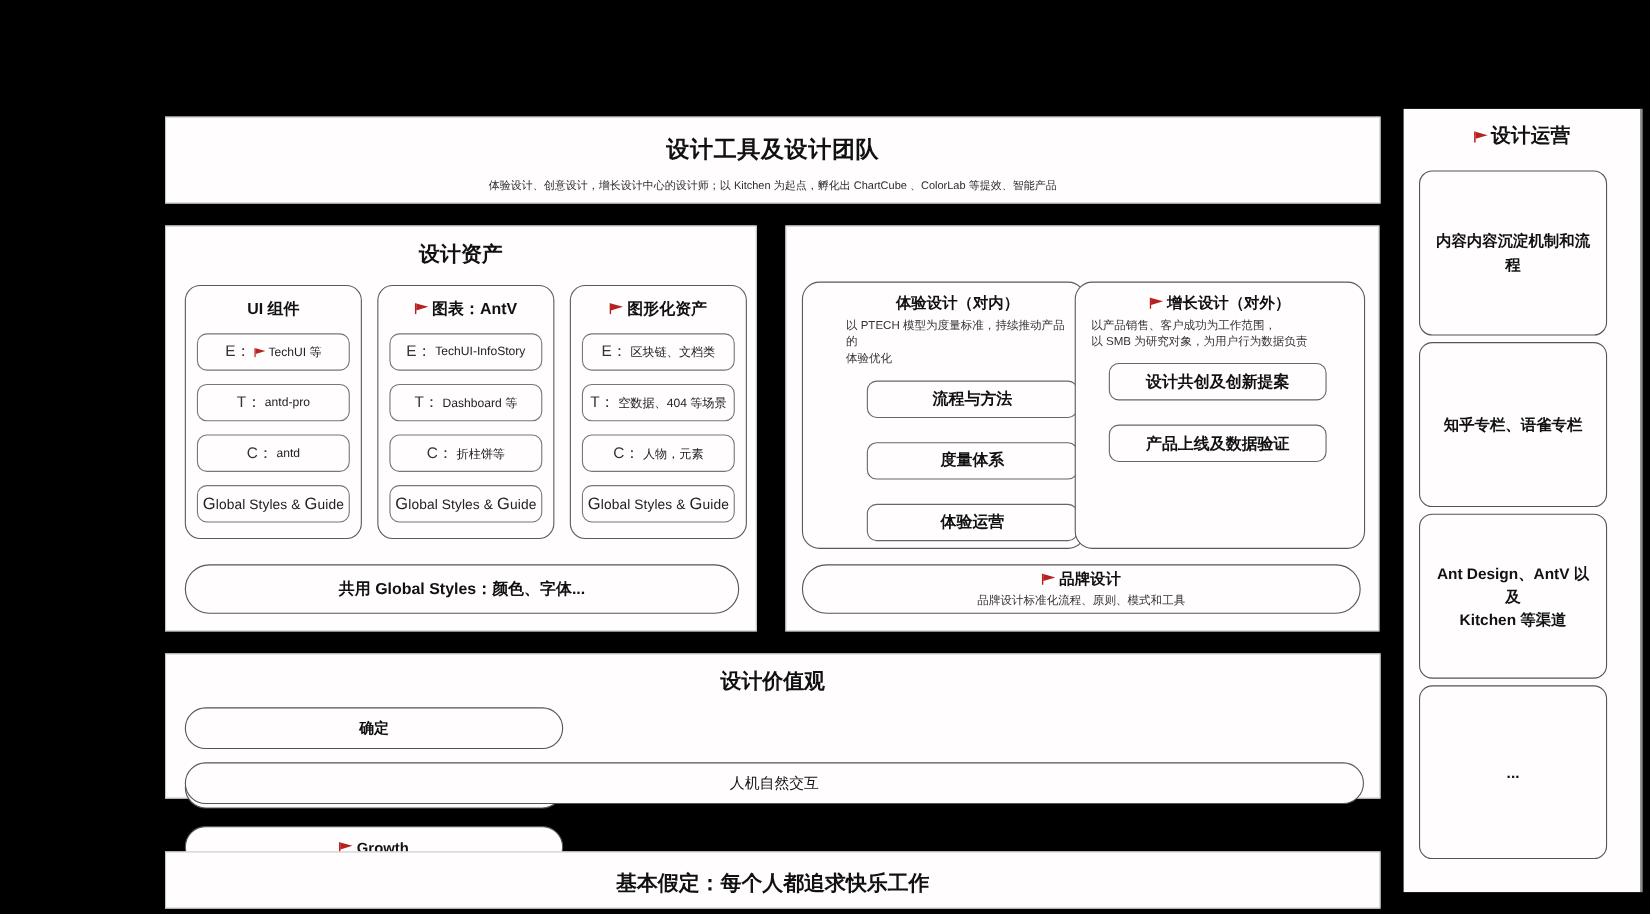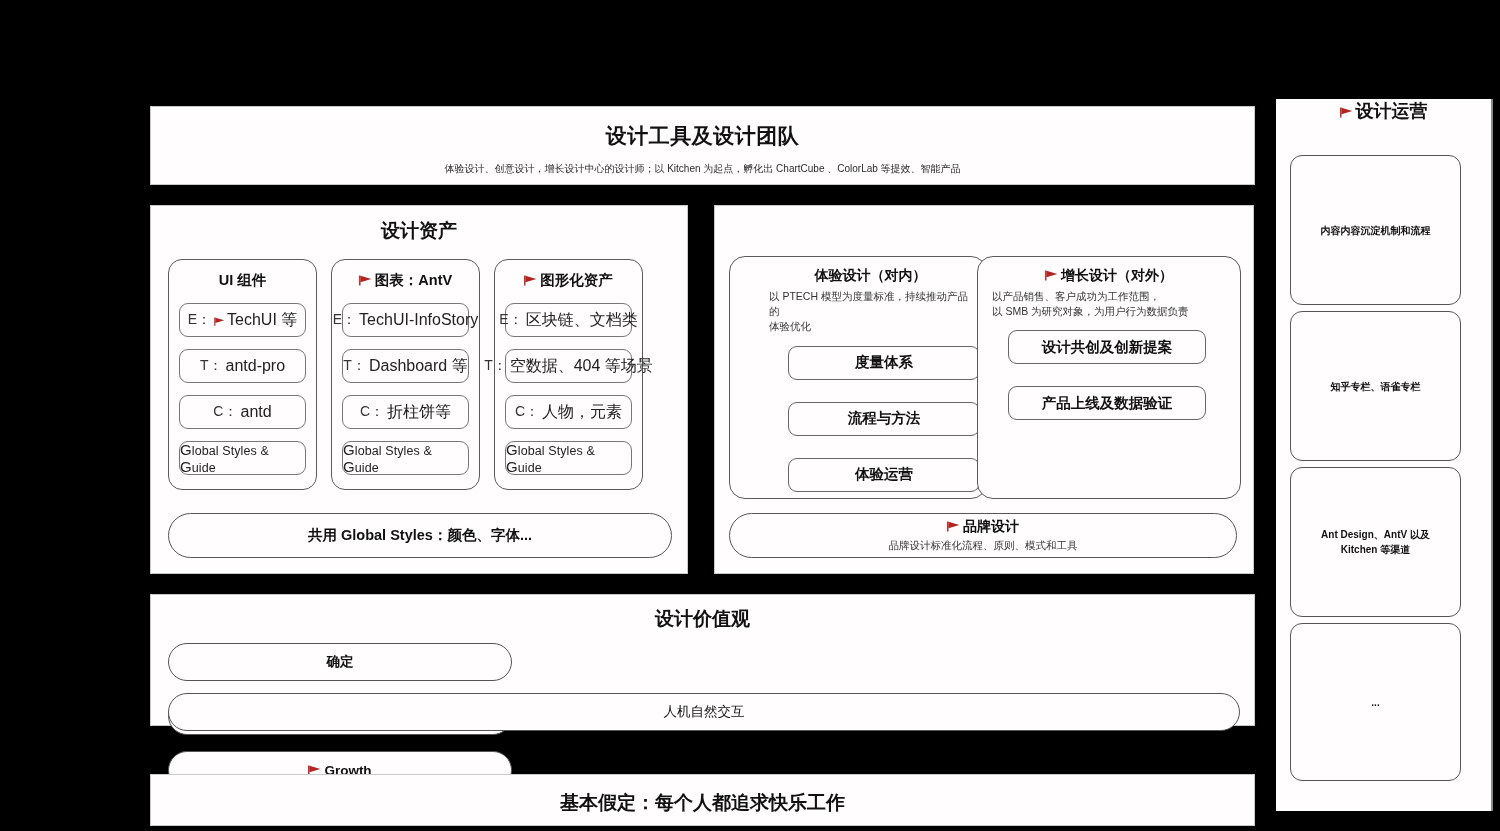--- a/index.html
+++ b/index.html
@@ -36,41 +36,41 @@
   #assets-panel   { left: 150px; top: 205px; width: 538px; height: 369px; }
   #strategy-panel { left: 714px; top: 205px; width: 540px; height: 369px; }
   .mid-title { font-size: 19px; margin-top: 12px; }
 
   
   .asset-cols {
     position: absolute; left: 17px; top: 53px;
     display: flex; gap: 14px;
   }
   .asset-col {
-    width: 149px;
+    width: 161px;
     border: 1.3px solid #5a5a5a;
     border-radius: 14px;
     padding: 11px 10px 14px 10px;
     background: #fffdfd;
   }
   .asset-col-title {
     text-align: center; font-weight: bold; font-size: 14.5px;
     color: #111; margin-bottom: 13px; white-space: nowrap;
   }
   .asset-item {
     border: 1.1px solid #777;
     border-radius: 9px;
     height: 34px;
     margin-bottom: 12px;
     display: flex; align-items: center; justify-content: center;
     background: #fffdfd;
   }
   .asset-item:last-child { margin-bottom: 0; }
   .ai-key { font-size: 14px; color: #333; font-weight: 400; }
-  .ai-val { font-size: 16px; color: #222; margin-left: 3px; white-space: nowrap;}
+  .ai-val { font-size: 11px; color: #222; margin-left: 3px; white-space: nowrap;}
   .gsg { font-size: 12.5px; color: #222; letter-spacing: .1px; }
   .gsg b { font-size: 15px; font-weight: 400; }
 
   
   .wide-pill {
     position: absolute;
     border: 1.3px solid #555;
     border-radius: 24px;
     background: #fffdfd;
     display: flex; flex-direction: column;
@@ -133,28 +133,29 @@
   }
 
   
   #bottom-panel { left: 150px; top: 774px; width: 1105px; height: 52px; }
   #bottom-panel .panel-title { font-size: 19px; margin-top: 15px; }
 
   
   #sidebar { left: 1276px; top: 99px; width: 217px; height: 712px; border: none; background:#fffdfd; border-right: 2px solid #8a8a8a;}
   #sidebar .sb-title {
     text-align: center; font-size: 18px; font-weight: bold; color: #111;
+    margin-top: 12px;
   }
   .sb-card {
     position: absolute; left: 14px; width: 171px;
     border: 1.2px solid #555; border-radius: 12px;
     background: #fffdfd;
     display: flex; align-items: center; justify-content: center;
     text-align: center;
-    font-size: 10px; font-weight: bold; color: #111;
+    font-size: 14px; font-weight: bold; color: #111;
     line-height: 1.5; padding: 0 10px;
   }
 
   
   .flag {
     display: inline-block;
     width: 13px; height: 11px;
     vertical-align: -1px;
     margin-right: 3px;
   }
@@ -242,22 +243,22 @@
       <div class="wp-title">共用 Global Styles：颜色、字体...</div>
     </div>
   </div>
 
   <div class="panel" id="strategy-panel">
     <div class="strat-groups" id="strat-groups">
         <div class="strat-group" id="strat-group-0">
           <div class="sg-title">体验设计（对内）</div>
           <div class="sg-sub">以 PTECH 模型为度量标准，持续推动产品的<br>体验优化</div>
           <div class="sg-items">
+            <div class="sg-item">流程与方法</div>
             <div class="sg-item">度量体系</div>
-            <div class="sg-item">流程与方法</div>
             <div class="sg-item">体验运营</div>
           </div>
         </div>
         <div class="strat-group" id="strat-group-1">
           <div class="sg-title"><span class="flag"><svg viewBox="0 0 13 11" width="100%" height="100%">
                 <path d="M0.8 0.6 L0.8 10.6" stroke="#b5221f" stroke-width="1.4" fill="none"></path>
                 <path d="M1.4 0.8 L12.4 3.9 L1.4 7.2 Z" fill="#b5221f"></path>
               </svg></span>增长设计（对外）</div>
           <div class="sg-sub">以产品销售、客户成功为工作范围，<br>以 SMB 为研究对象，为用户行为数据负责</div>
           <div class="sg-items">

